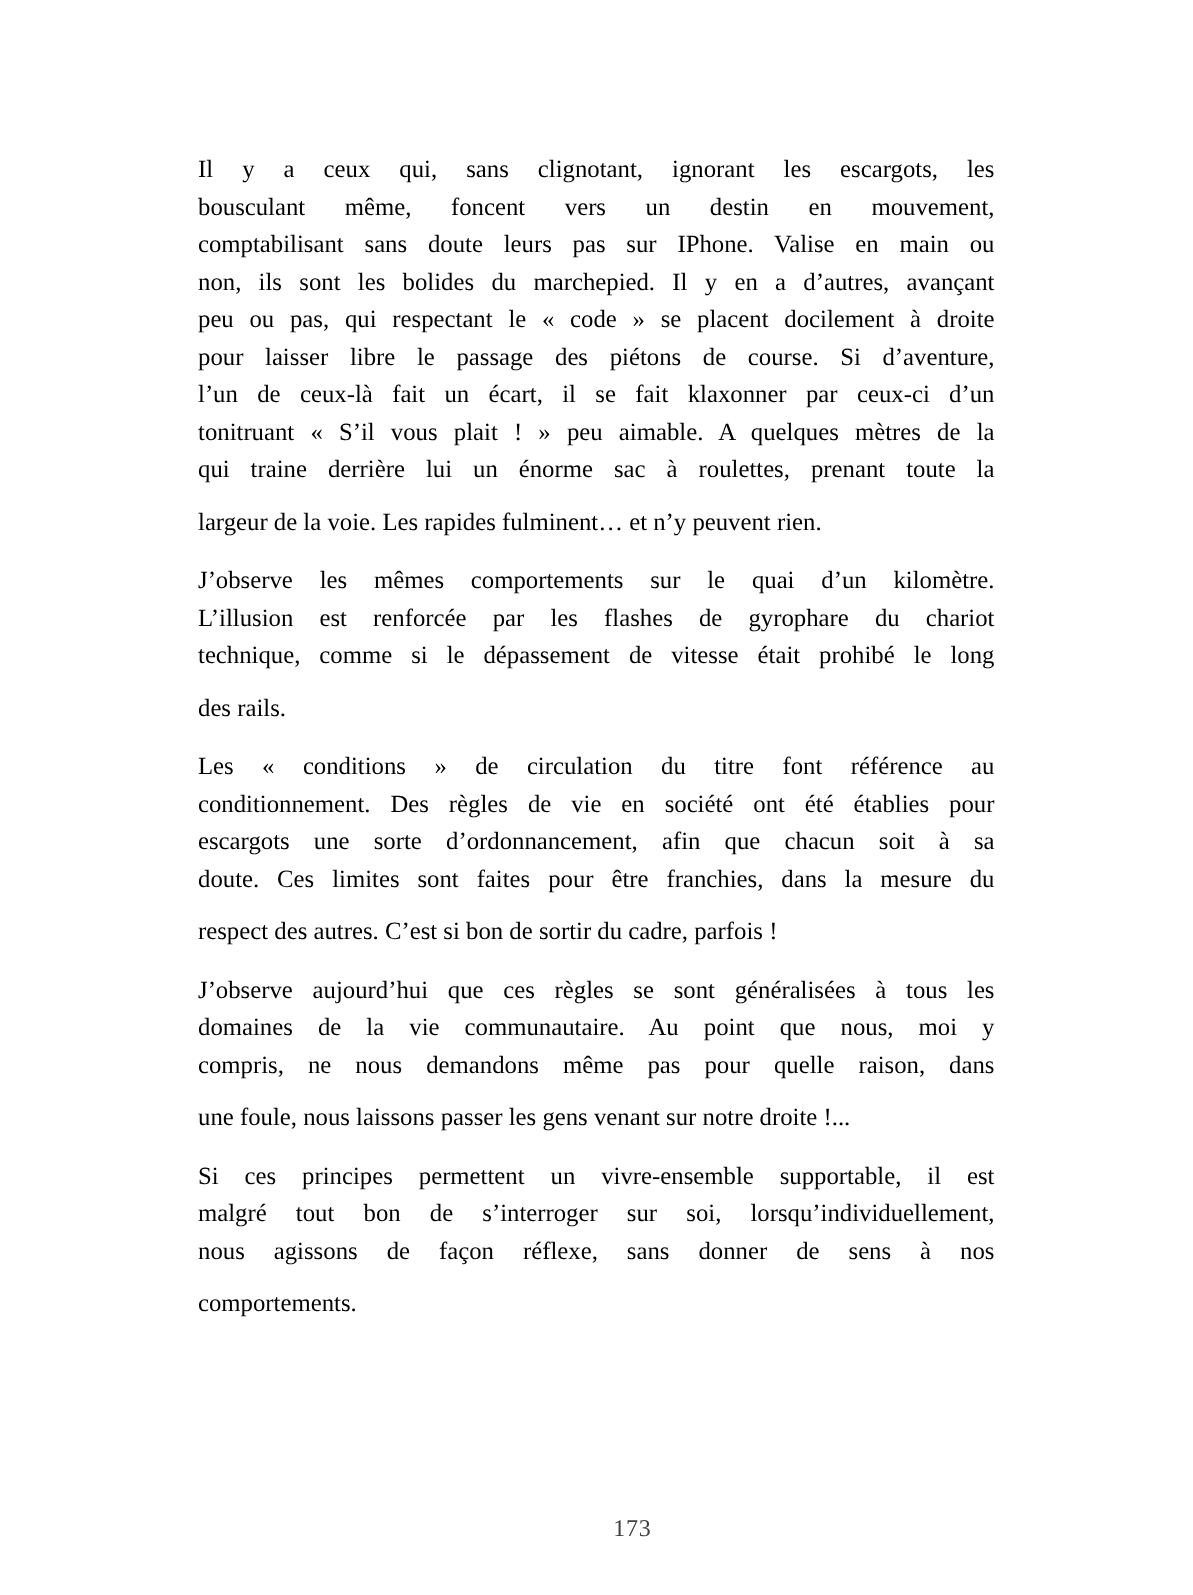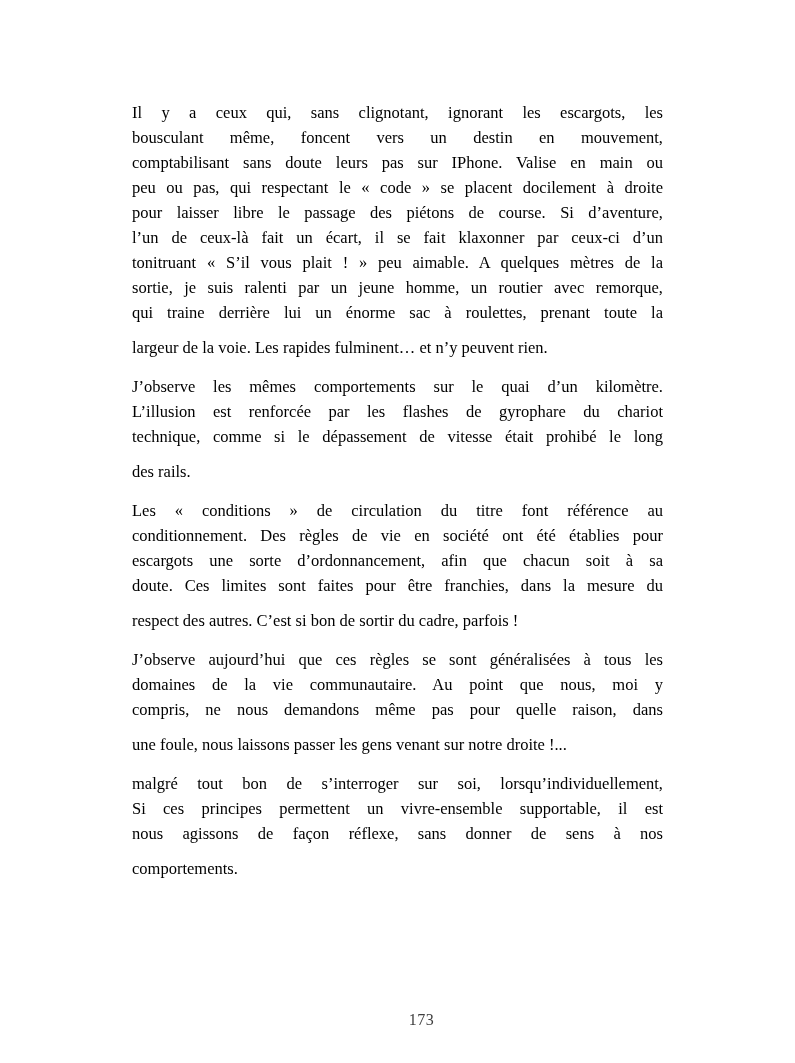--- a/index.html
+++ b/index.html
@@ -55,25 +55,25 @@
 </style>
 </head>
 <body>
 
 <div class="page">
   <main class="text-block" id="paragraphs">
       <div class="paragraph">
         <div class="line">Il y a ceux qui, sans clignotant, ignorant les escargots, les</div>
         <div class="line">bousculant même, foncent vers un destin en mouvement,</div>
         <div class="line">comptabilisant sans doute leurs pas sur IPhone. Valise en main ou</div>
+        <div class="line">non, ils sont les bolides du marchepied. Il y en a d’autres, avançant</div>
         <div class="line">peu ou pas, qui respectant le « code » se placent docilement à droite</div>
         <div class="line">pour laisser libre le passage des piétons de course. Si d’aventure,</div>
         <div class="line">l’un de ceux-là fait un écart, il se fait klaxonner par ceux-ci d’un</div>
         <div class="line">tonitruant « S’il vous plait ! » peu aimable. A quelques mètres de la</div>
-        <div class="line">sortie, je suis ralenti par un jeune homme, un routier avec remorque,</div>
         <div class="line">qui traine derrière lui un énorme sac à roulettes, prenant toute la</div>
         <div class="line last">largeur de la voie. Les rapides fulminent… et n’y peuvent rien.</div>
       </div>
       <div class="paragraph">
         <div class="line">J’observe les mêmes comportements sur le quai d’un kilomètre.</div>
         <div class="line">L’illusion est renforcée par les flashes de gyrophare du chariot</div>
         <div class="line">technique, comme si le dépassement de vitesse était prohibé le long</div>
         <div class="line last">des rails.</div>
       </div>
       <div class="paragraph">
@@ -83,22 +83,22 @@
         <div class="line">doute. Ces limites sont faites pour être franchies, dans la mesure du</div>
         <div class="line last">respect des autres. C’est si bon de sortir du cadre, parfois !</div>
       </div>
       <div class="paragraph">
         <div class="line">J’observe aujourd’hui que ces règles se sont généralisées à tous les</div>
         <div class="line">domaines de la vie communautaire. Au point que nous, moi y</div>
         <div class="line">compris, ne nous demandons même pas pour quelle raison, dans</div>
         <div class="line last">une foule, nous laissons passer les gens venant sur notre droite !...</div>
       </div>
       <div class="paragraph">
+        <div class="line">Si ces principes permettent un vivre-ensemble supportable, il est</div>
         <div class="line">malgré tout bon de s’interroger sur soi, lorsqu’individuellement,</div>
-        <div class="line">Si ces principes permettent un vivre-ensemble supportable, il est</div>
         <div class="line">nous agissons de façon réflexe, sans donner de sens à nos</div>
         <div class="line last">comportements.</div>
       </div>
     </main>
   <footer class="page-footer">
     <span class="page-number">173</span>
   </footer>
 </div>
 
 </body></html>

